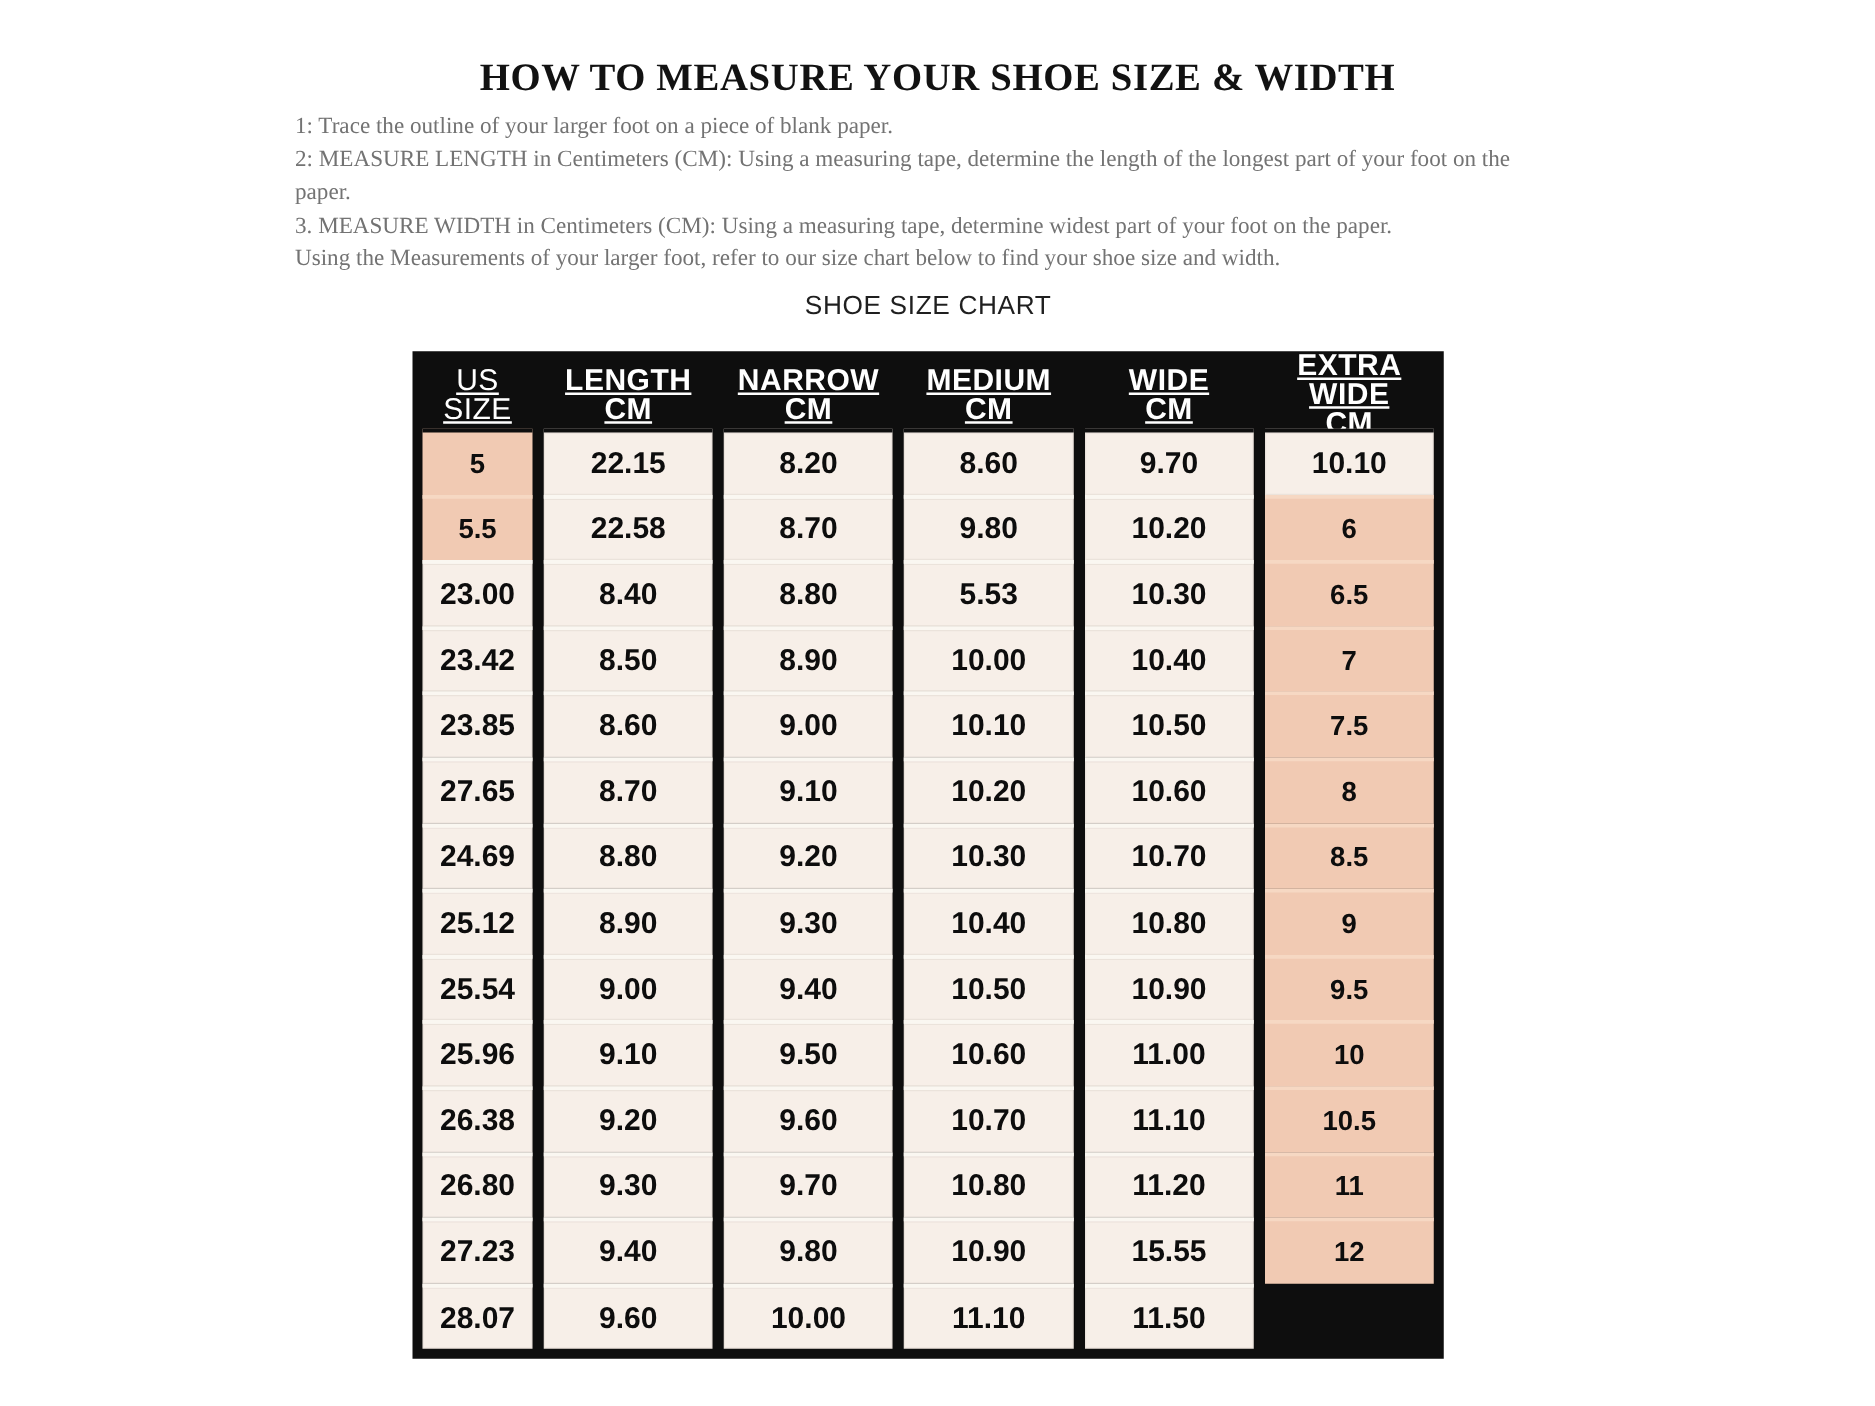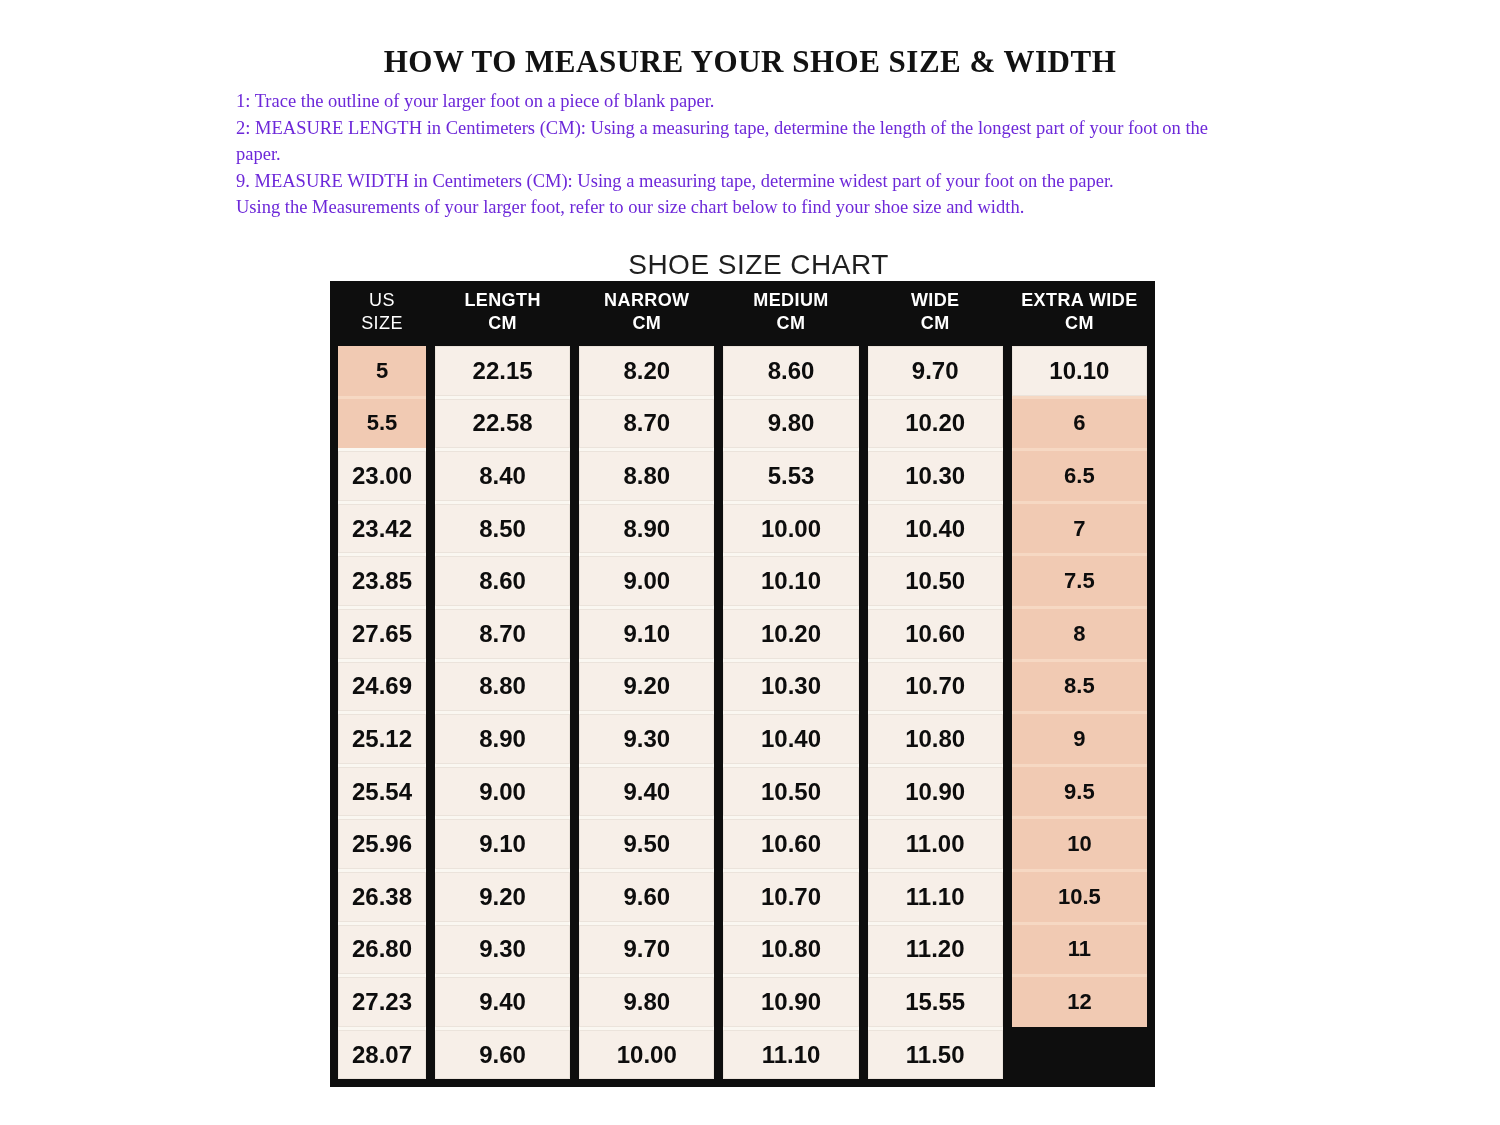--- a/index.html
+++ b/index.html
@@ -28,34 +28,34 @@
     color: #121212;
   }
   .instructions {
     position: absolute;
     top: 88px;
     left: 236px;
     width: 980px;
     font-family: "Liberation Serif", serif;
     font-size: 18.5px;
     line-height: 26.5px;
-    color: #6d28d9;
+    color: #737373;
   }
   .instructions p { margin: 0; }
 
   
   .chart-title {
     position: absolute;
     top: 233px;
     left: 330px;
     width: 825px;
-    margin: 16px;
+    margin: 0;
     text-align: center;
     font-weight: 400;
-    font-size: 28px;
+    font-size: 21px;
     letter-spacing: 0.5px;
     color: #1f1f1f;
   }
 
   
   .size-table {
     position: absolute;
     top: 281px;
     left: 330px;
     width: 825px;
@@ -69,25 +69,26 @@
     column-gap: 9px;
   }
   .thead { height: 62px; }
   .th {
     display: flex;
     align-items: center;
     justify-content: center;
     text-align: center;
     white-space: pre-line;
     color: #ffffff;
-    font-size: 18px;
+    font-size: 24px;
     line-height: 23px;
     font-weight: 700;
     letter-spacing: 0.4px;
     background: transparent;
+    text-decoration: underline;
   }
   .th-first { font-weight: 400; }
 
   .tbody { grid-auto-rows: 52.6px; }
   .td {
     display: flex;
     align-items: center;
     justify-content: center;
     box-sizing: border-box;
     font-weight: 700;
@@ -108,21 +109,21 @@
 </head>
 <body>
 
 <div class="canvas">
 
   <h1 class="page-title">HOW TO MEASURE YOUR SHOE SIZE &amp; WIDTH</h1>
 
   <div class="instructions">
     <p>1: Trace the outline of your larger foot on a piece of blank paper.</p>
     <p>2: MEASURE LENGTH in Centimeters (CM): Using a measuring tape, determine the length of the longest part of your foot on the paper.</p>
-    <p>9. MEASURE WIDTH in Centimeters (CM): Using a measuring tape, determine widest part of your foot on the paper.</p>
+    <p>3. MEASURE WIDTH in Centimeters (CM): Using a measuring tape, determine widest part of your foot on the paper.</p>
     <p>Using the Measurements of your larger foot, refer to our size chart below to find your shoe size and width.</p>
   </div>
 
   <h2 class="chart-title">SHOE SIZE CHART</h2>
 
   <div class="size-table">
     <div class="thead" id="thead">
         <div class="th th-first">US
 SIZE</div>
         <div class="th">LENGTH

